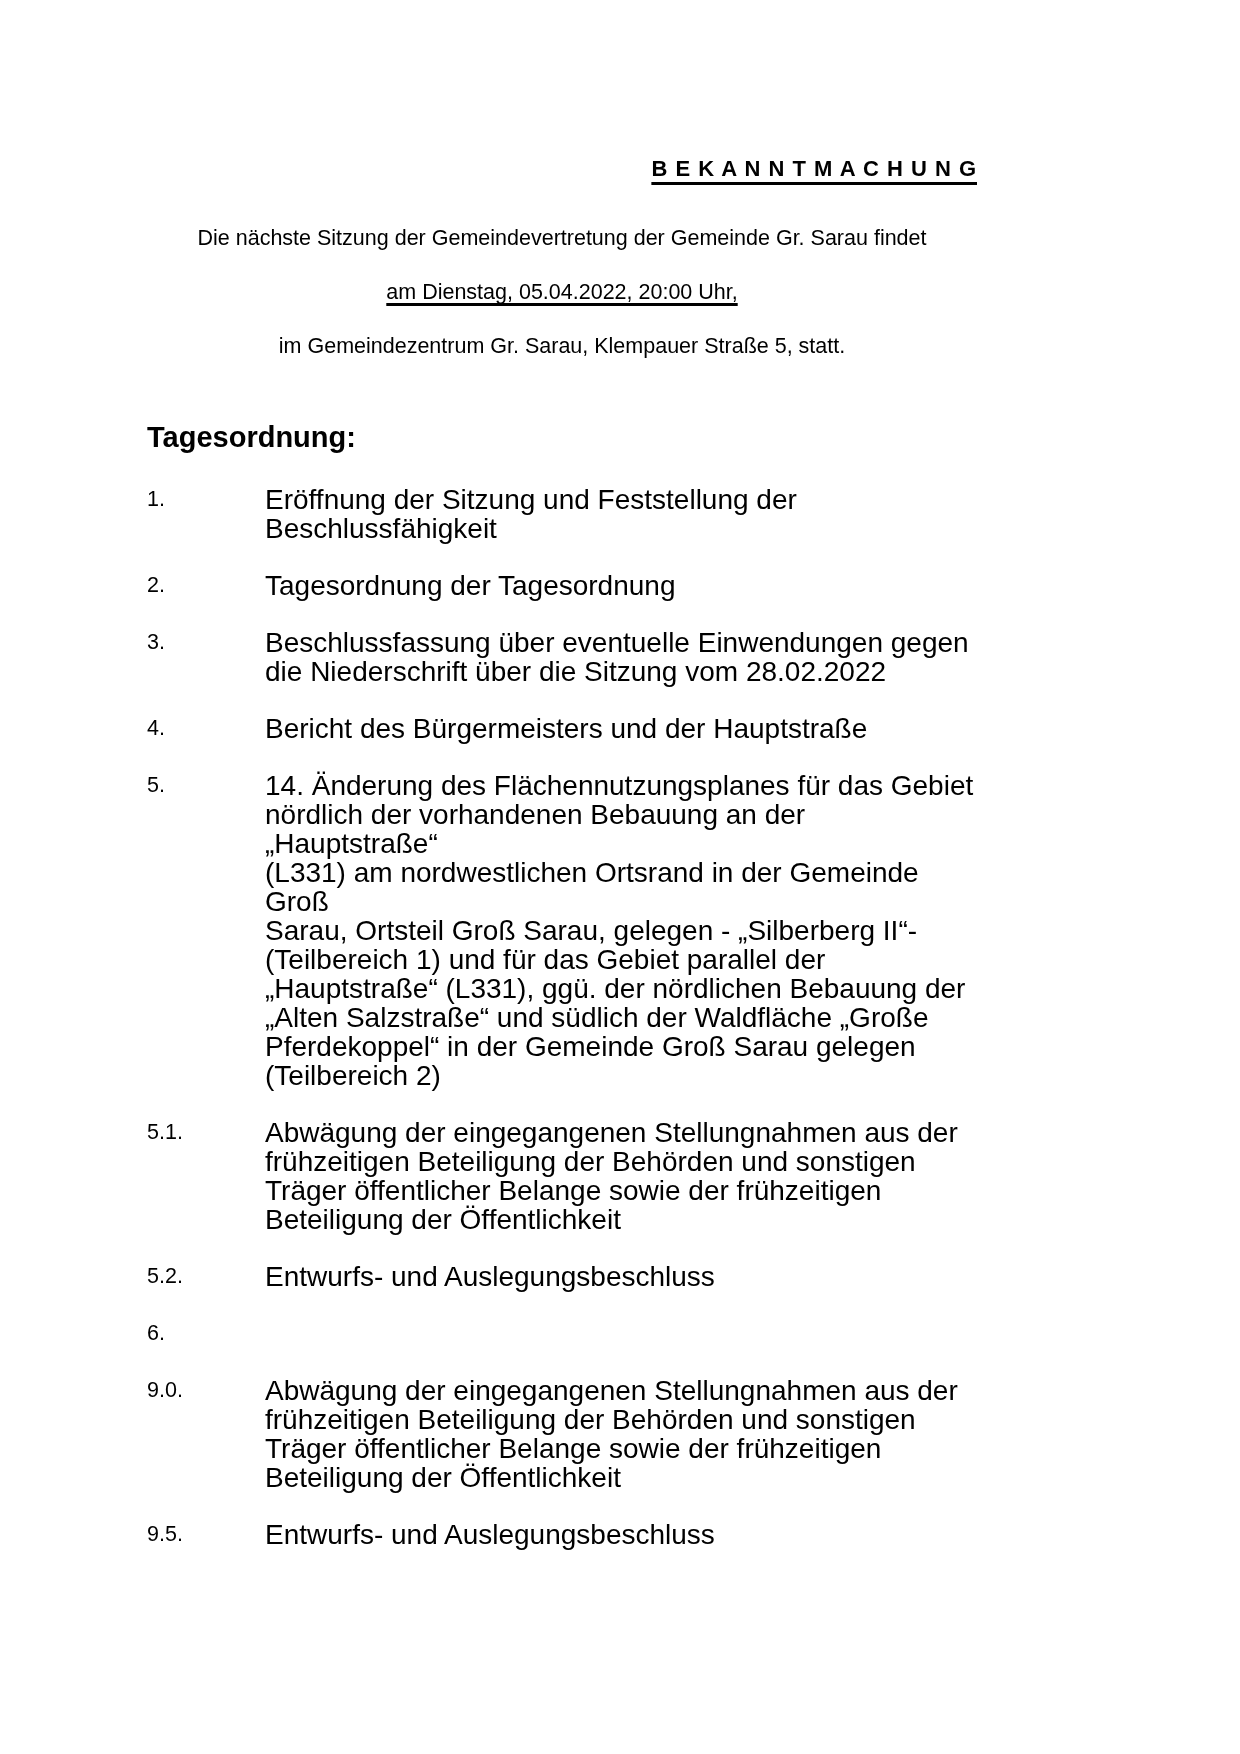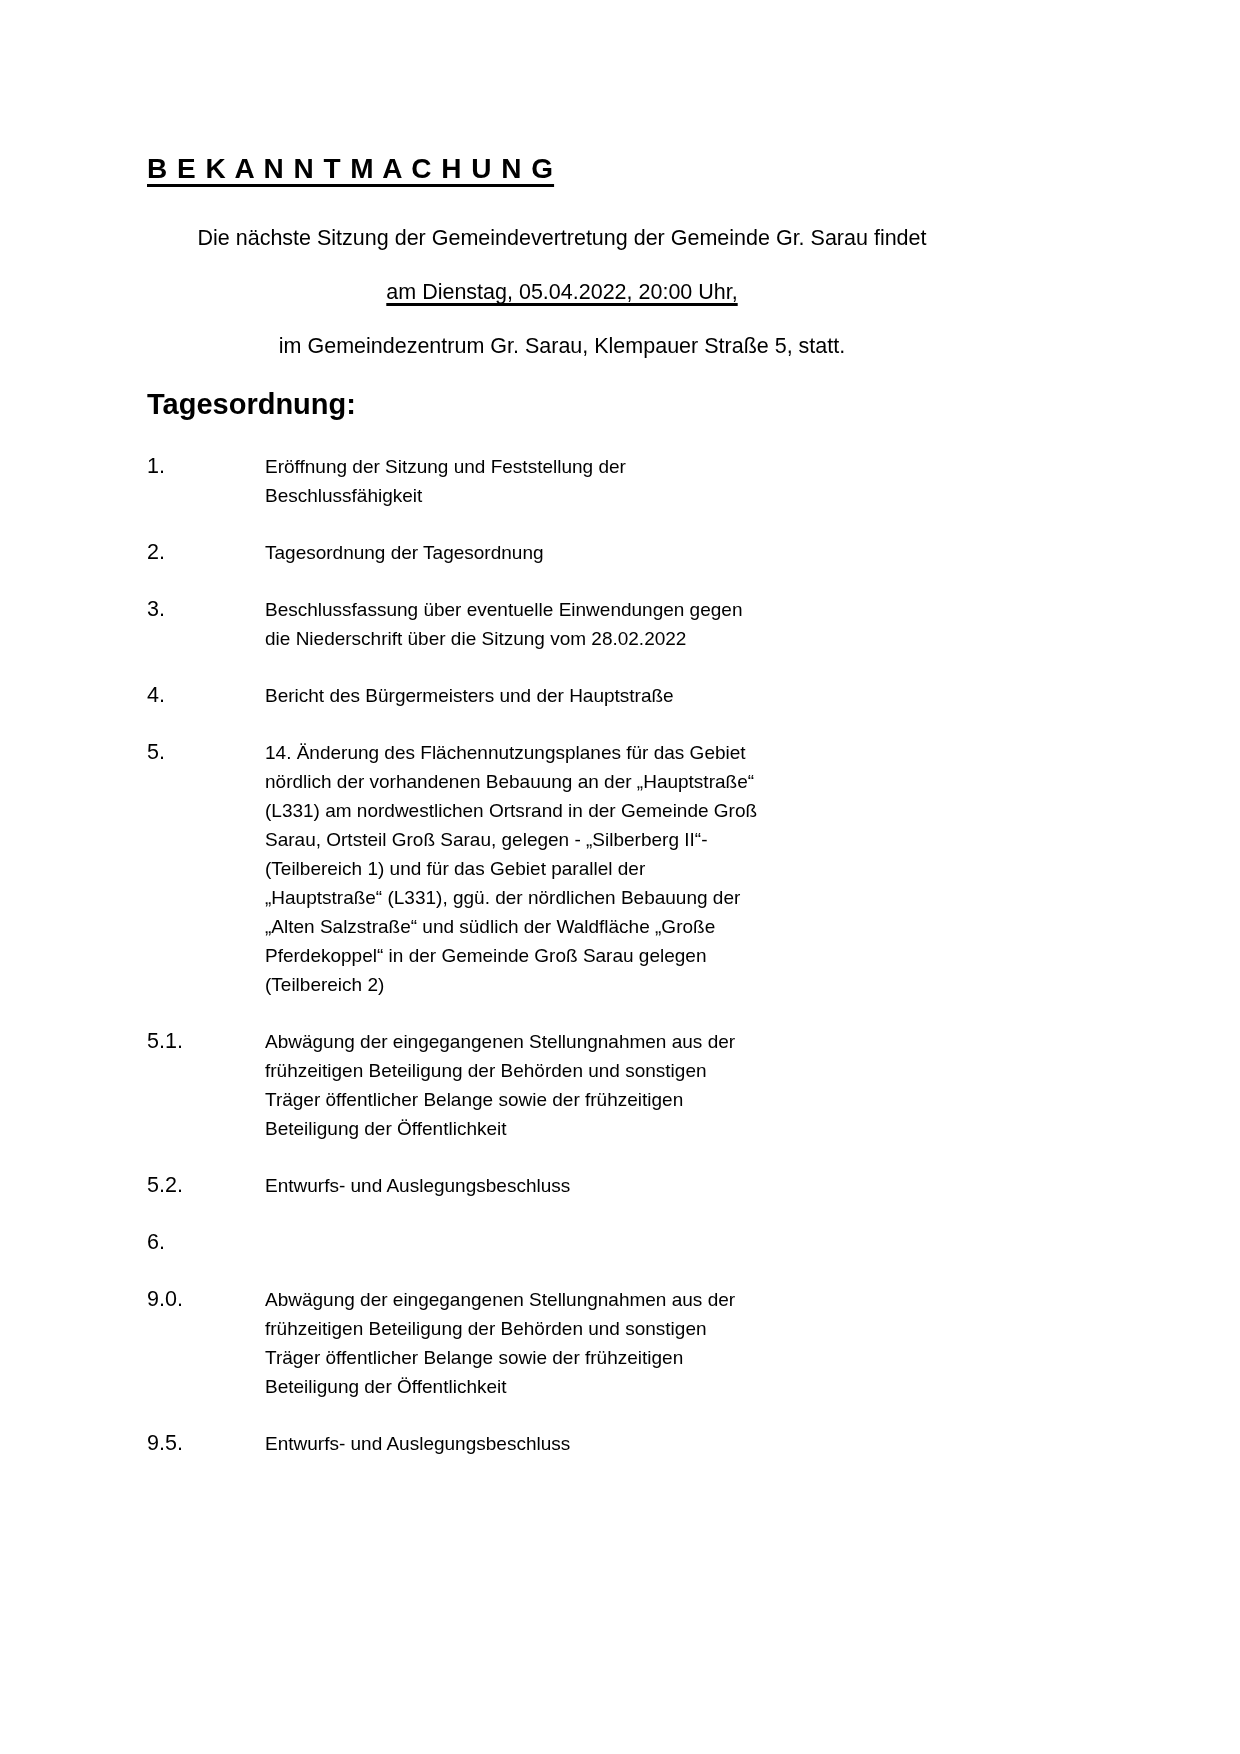--- a/index.html
+++ b/index.html
@@ -15,44 +15,44 @@
     overflow: hidden;
   }
   .page {
     box-sizing: border-box;
     width: 1240px;
     height: 1754px;
     padding: 150px 263px 0 147px; 
     background: #ffffff;
   }
   .doc-title {
-    text-align: left;
+    text-align: right;
     font-weight: bold;
-    font-size: 28px;
+    font-size: 22px;
     line-height: 38px;
     letter-spacing: 1px;
     text-decoration: underline;
     text-decoration-thickness: 3px;
     text-underline-offset: 6px;
     margin: 0 0 36px 0;
   }
   .intro-line {
     text-align: center;
     font-weight: normal;
     font-size: 21.5px;
     line-height: 29px;
     margin: 0 0 25px 0;
   }
   .intro-line.underlined {
     text-decoration: underline;
     text-decoration-thickness: 2.5px;
     text-underline-offset: 4px;
   }
   .intro-line.last {
-    margin-bottom: 29px;
+    margin-bottom: 62px;
   }
   .section-label {
     font-weight: bold;
     font-size: 29px;
     line-height: 29px;
     margin: 0 0 33px 0;
   }
   .agenda {
     margin: 0;
   }
@@ -63,21 +63,21 @@
   .agenda-item + .agenda-item {
     margin-top: 28px;
   }
   .agenda-num {
     flex: 0 0 118px;      
     font-size: 21.5px;
     line-height: 29px;
   }
   .agenda-text {
     flex: 1 1 auto;
-    font-size: 19px;
+    font-size: 28px;
     line-height: 29px;
     white-space: pre-line;  
   }
 </style>
 </head>
 <body>
 
 <div class="page">
 
   <h1 class="doc-title">B E K A N N T M A C H U N G</h1>

